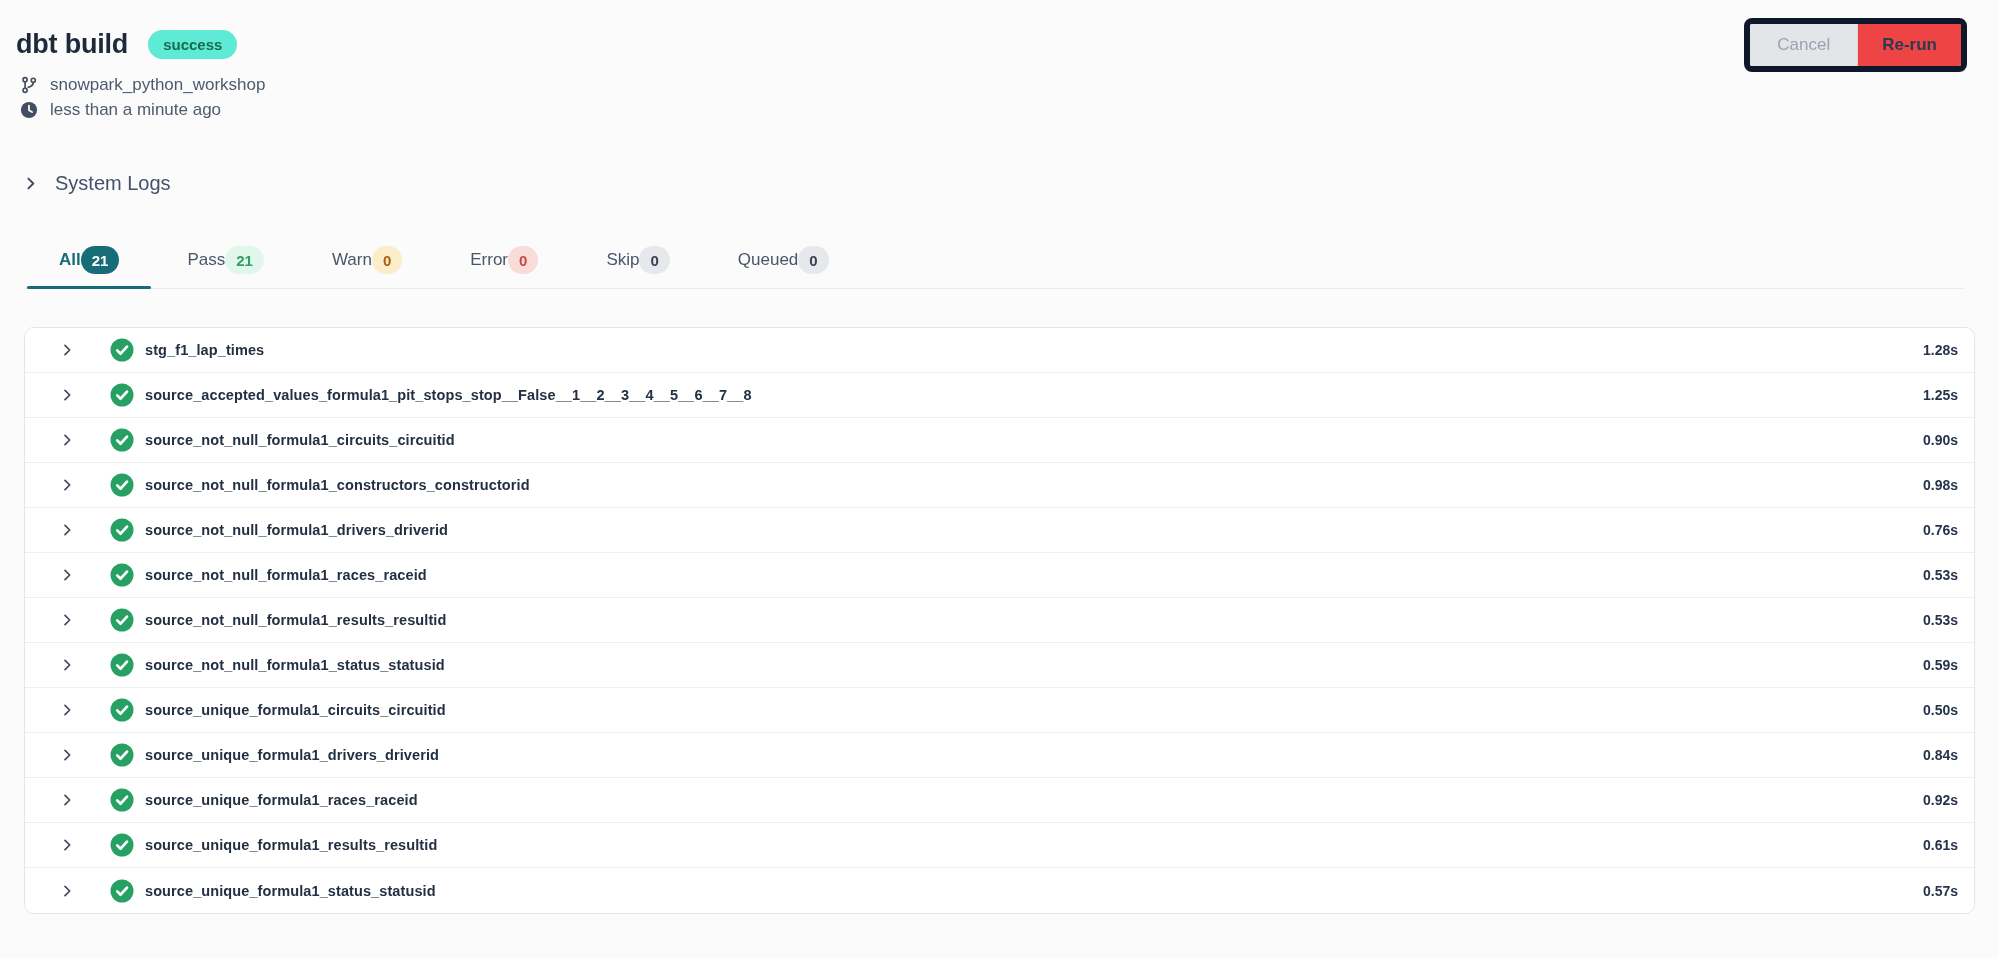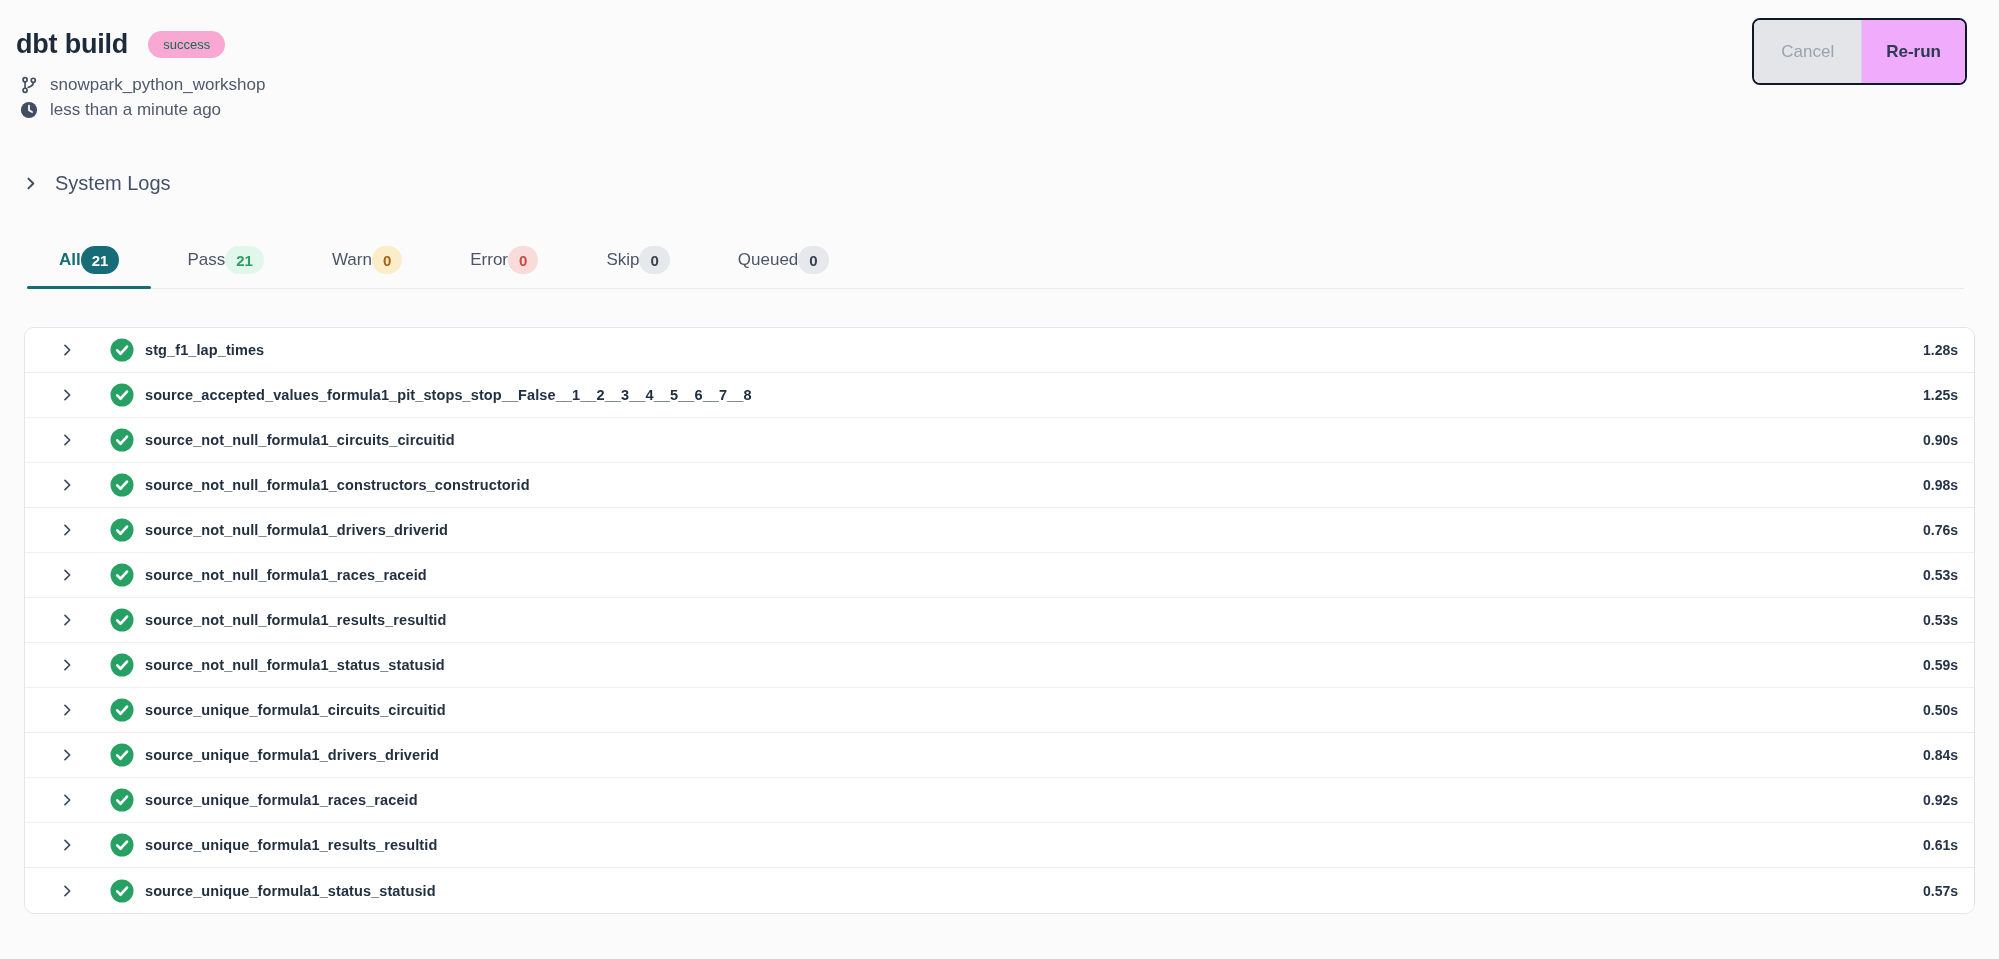--- a/index.html
+++ b/index.html
@@ -9,33 +9,33 @@
     font-family: "Liberation Sans", "DejaVu Sans", sans-serif;
     color: #1e2a3b;
     position: relative;
   }
 
   
   .header { padding: 29px 32px 0 16px; position: relative; }
   .title-row { display: flex; align-items: center; gap: 20px; }
   .page-title { font-size: 27px; font-weight: 700; color: #1c2a3a; letter-spacing: -0.2px; }
   .status-pill {
-    background: #f9a8d4; color: #176c4b;
-    font-size: 13px; font-weight: 400;
+    background: #5eead4; color: #176c4b;
+    font-size: 15px; font-weight: 700;
     padding: 7px 15px; border-radius: 17px; line-height: 1;
   }
   .btn-group {
     position: absolute; top: 18px; right: 32px;
-    display: flex; height: 67px;
-    border: 2px solid #0f172a; border-radius: 8px; overflow: hidden;
+    display: flex; height: 54px;
+    border: 6px solid #0f172a; border-radius: 8px; overflow: hidden;
     background: #fff;
   }
   .btn { font-size: 17px; border: none; cursor: pointer; font-family: inherit; }
   .btn-cancel { background: #e3e5e9; color: #9aa3b2; padding: 0 27px; cursor: default; }
-  .btn-rerun { background: #f0abfc; color: #2c3a52; font-weight: 600; padding: 0 24px; border-left: 1px solid #d2d6dd; }
+  .btn-rerun { background: #ef4444; color: #2c3a52; font-weight: 600; padding: 0 24px; border-left: 1px solid #d2d6dd; }
 
   .meta { margin: 12px 0 4px 4px; }
   .meta-row { display: flex; align-items: center; gap: 12px; color: #4e5a6c; font-size: 17px; height: 25px; }
   .meta-icon { width: 18px; height: 18px; flex: 0 0 auto; display: flex; }
 
   
   .system-logs {
     margin: 46px 0 0 22px;
     display: inline-flex; align-items: center; gap: 16px;
     font-size: 20px; font-weight: 400; color: #44506a; cursor: pointer;

